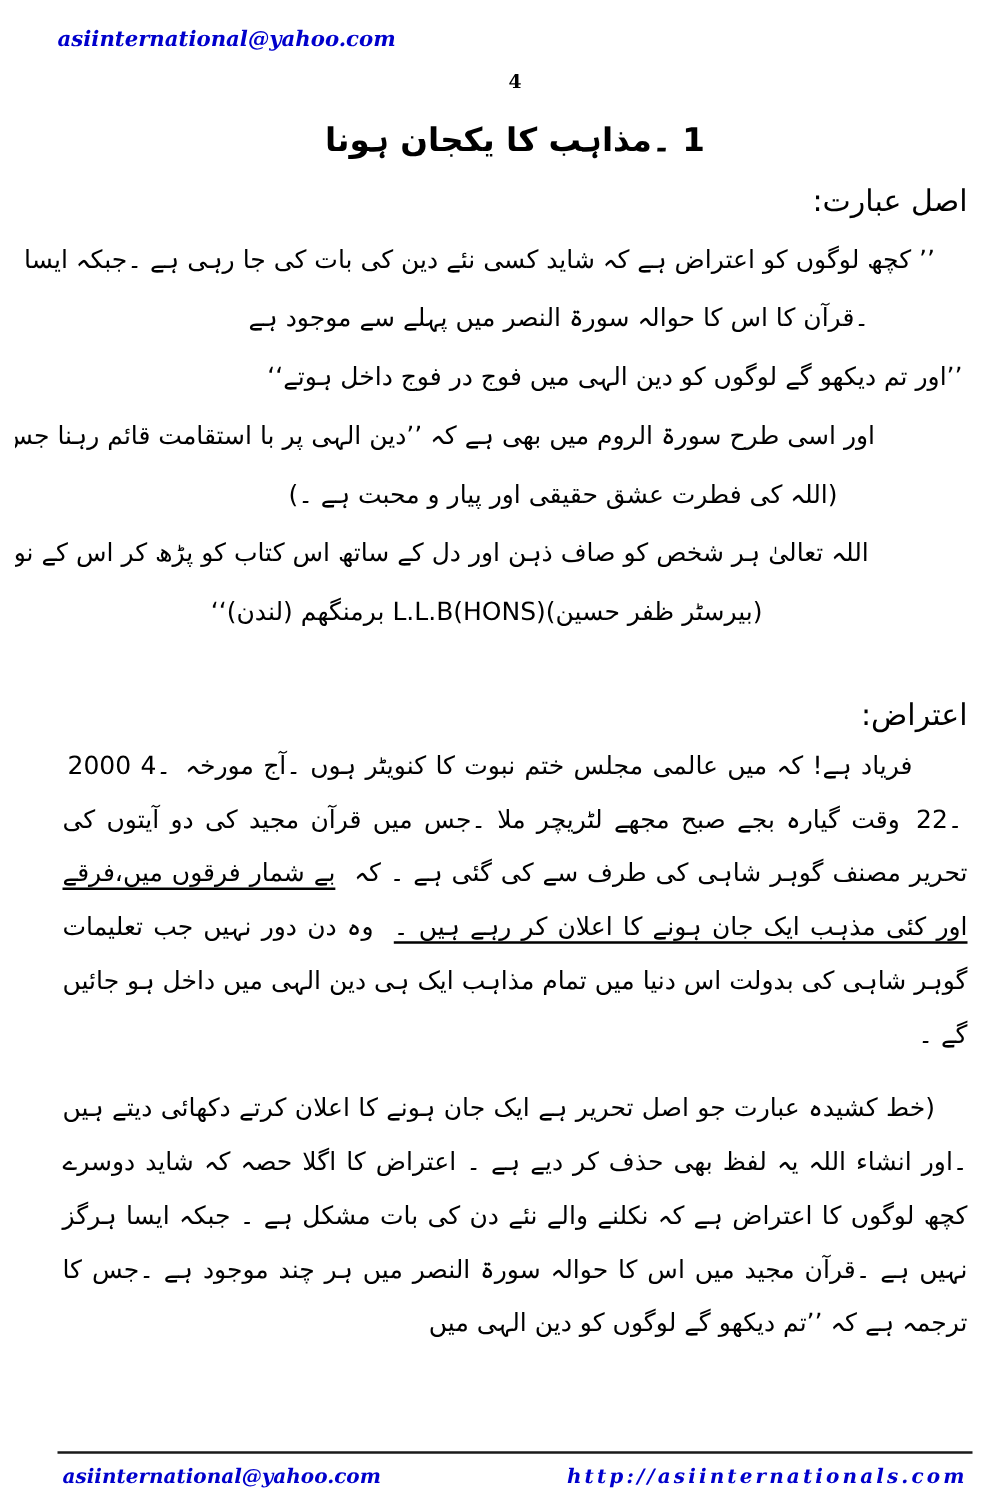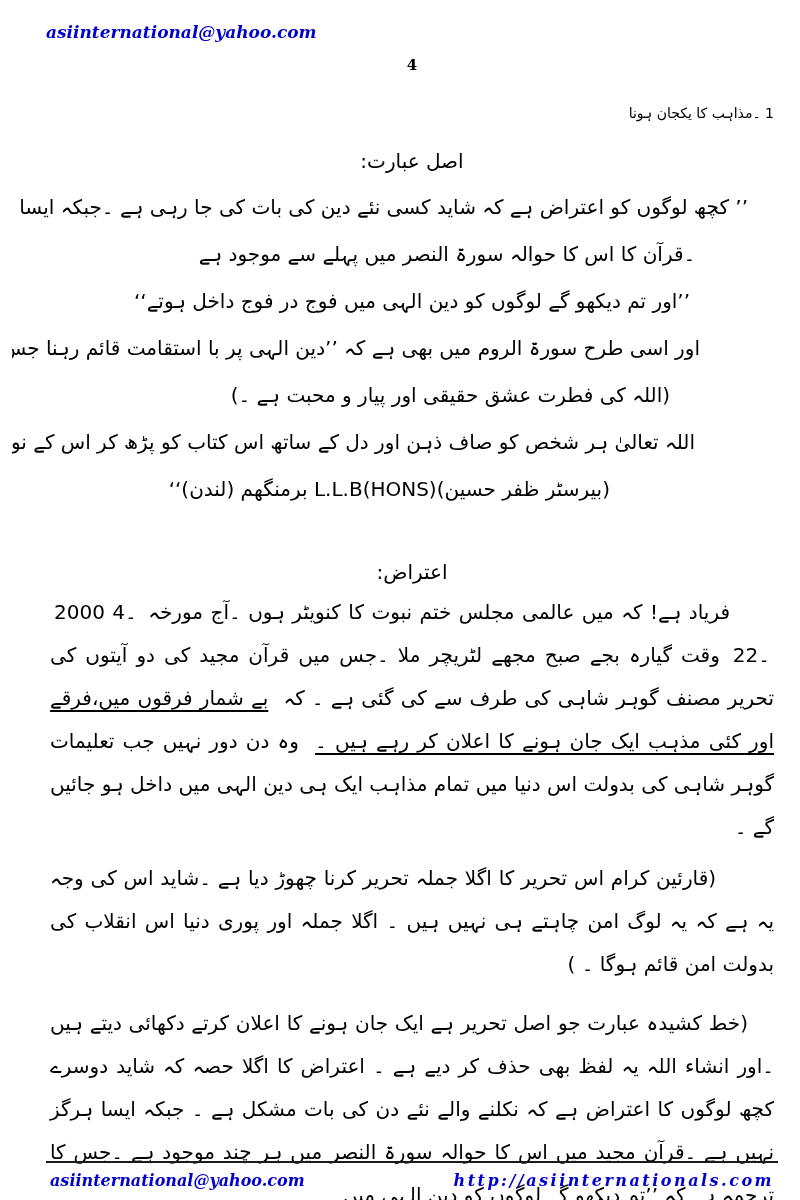--- a/index.html
+++ b/index.html
@@ -31,40 +31,40 @@
     font-weight: bold;
     font-size: 15px;
   }
   
   .content {
     position: absolute;
     top: 78px; left: 30px; right: 30px;
     direction: rtl;
   }
   .doc-title {
-    text-align: right;
-    font-weight: normal;
-    font-size: 14px;
+    text-align: center;
+    font-weight: bold;
+    font-size: 26px;
     line-height: 30px;
   }
   .section-label {
-    text-align: center;
-    font-size: 20px;
+    text-align: right;
+    font-size: 24px;
     line-height: 30px;
     margin-top: 18px;
   }
   .quotes { margin-top: 10px; }
   .quotes p {
     font-size: 20px;
     line-height: 43px;
     white-space: nowrap;
   }
   .q0 { text-align: right; padding-left: 0;   padding-right: 22px; }
   .q1 { text-align: center; padding-left: 70px; }
-  .q2 { text-align: center; }
+  .q2 { text-align: right; }
   .q3 { text-align: right; padding-right: 70px; }
   .q4 { text-align: right; padding-right: 92px; }
   .q5 { text-align: right; padding-right: 100px; }
   .q6 { text-align: right; padding-right: 75px; }
   .q7 { text-align: right; padding-right: 80px; }
   .q8 { text-align: right; padding-right: 160px; }
   .para {
     font-size: 20px;
     line-height: 43px;
     text-align: justify;
@@ -129,21 +129,20 @@
       <p class="q5">(اللہ کی فطرت عشق حقیقی اور پیار و محبت ہے ۔)</p>
       <p class="q6">اللہ تعالیٰ ہر شخص کو صاف ذہن اور دل کے ساتھ اس کتاب کو پڑھ کر اس کے نوری</p>
       <p class="q8">(بیرسٹر ظفر حسین)L.L.B(HONS) برمنگھم (لندن)‘‘</p>
     </div>
 
 
     <div class="section-label label-2">اعتراض:</div>
 
     <p class="para objection"><span>فریاد ہے! کہ میں عالمی مجلس ختم نبوت کا کنویٹر ہوں ۔آج مورخہ </span><span dir="ltr">2000 ۔4 ۔22</span><span> وقت گیارہ بجے صبح مجھے لٹریچر ملا ۔جس میں قرآن مجید کی دو آیتوں کی تحریر مصنف گوہر شاہی کی طرف سے کی گئی ہے ۔ کہ </span><span class="u-seg">بے شمار فرقوں میں،فرقے اور کئی مذہب ایک جان ہونے کا اعلان کر رہے ہیں ۔</span><span> وہ دن دور نہیں جب تعلیمات گوہر شاہی کی بدولت اس دنیا میں تمام مذاہب ایک ہی دین الہی میں داخل ہو جائیں گے ۔</span></p>
 
-    <p class="para readers-note">(قارئین کرام اس تحریر کا اگلا جملہ تحریر کرنا چھوڑ دیا ہے ۔شاید اس کی وجہ یہ ہے کہ یہ لوگ امن چاہتے ہی نہیں ہیں ۔ اگلا جملہ اور پوری دنیا اس انقلاب کی بدولت امن قائم ہوگا ۔ )</p>
 
     <p class="para footnote">(خط کشیدہ عبارت جو اصل تحریر ہے ایک جان ہونے کا اعلان کرتے دکھائی دیتے ہیں ۔اور انشاء اللہ یہ لفظ بھی حذف کر دیے ہے ۔ اعتراض کا اگلا حصہ کہ شاید دوسرے کچھ لوگوں کا اعتراض ہے کہ نکلنے والے نئے دن کی بات مشکل ہے ۔ جبکہ ایسا ہرگز نہیں ہے ۔قرآن مجید میں اس کا حوالہ سورۃ النصر میں ہر چند موجود ہے ۔جس کا ترجمہ ہے کہ ’’تم دیکھو گے لوگوں کو دین الہی میں</p>
 
   </div>
 
   <div class="footer">
     <span class="footer-email">asiinternational@yahoo.com</span>
     <span class="footer-url">http://asiinternationals.com</span>
   </div>
 

